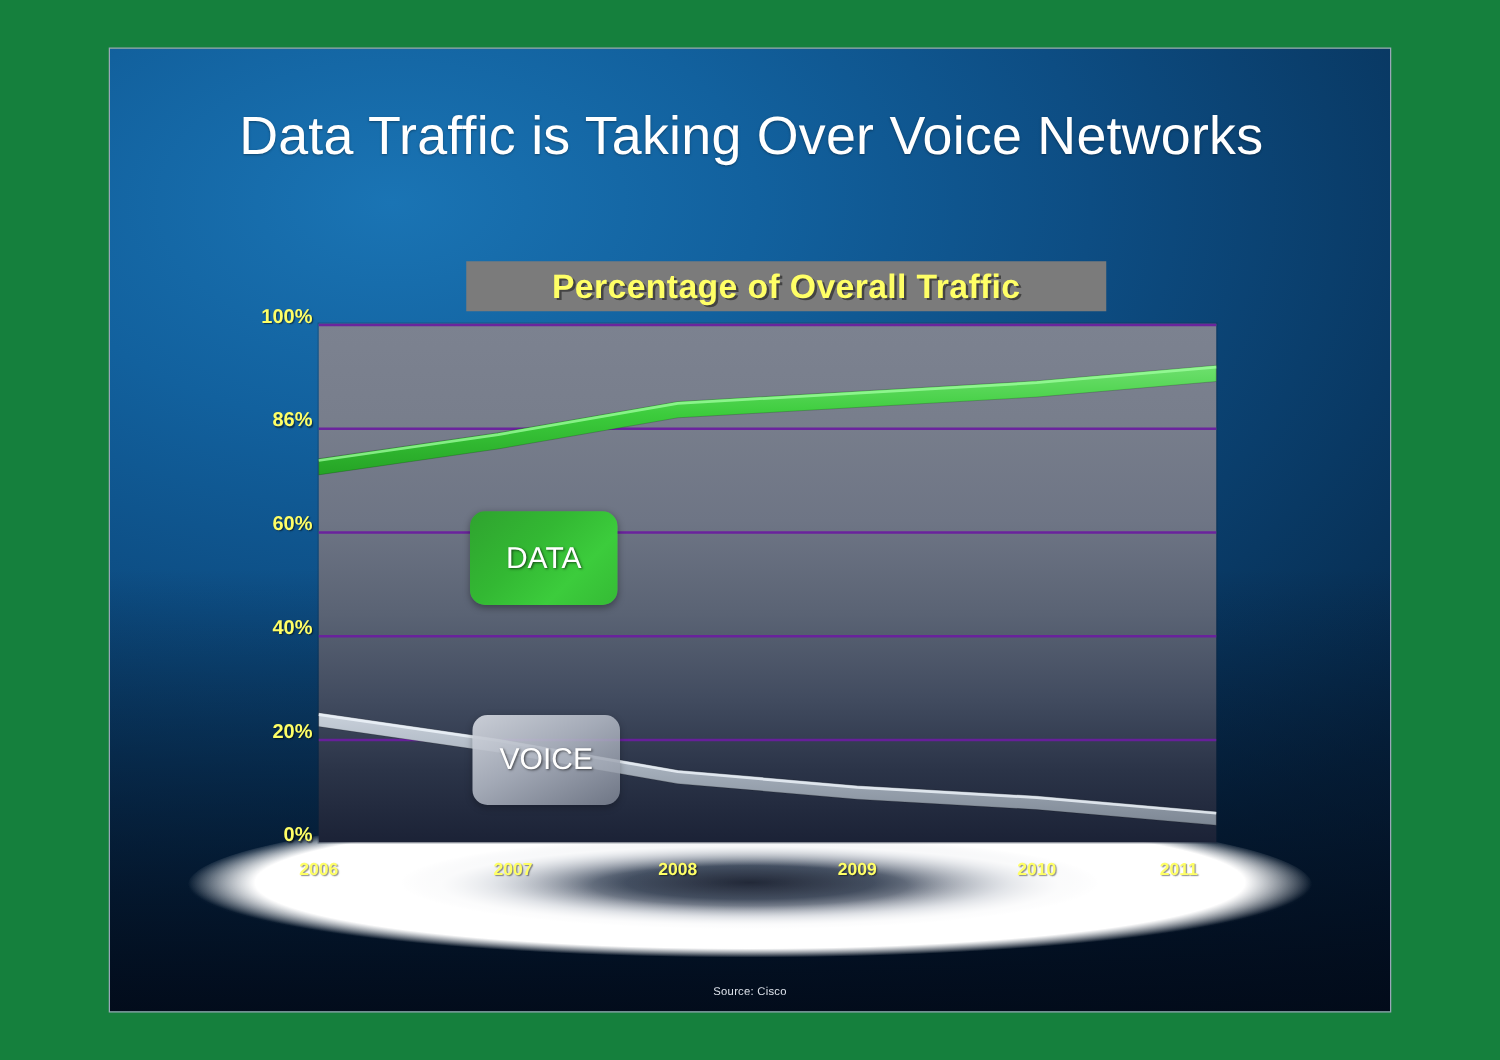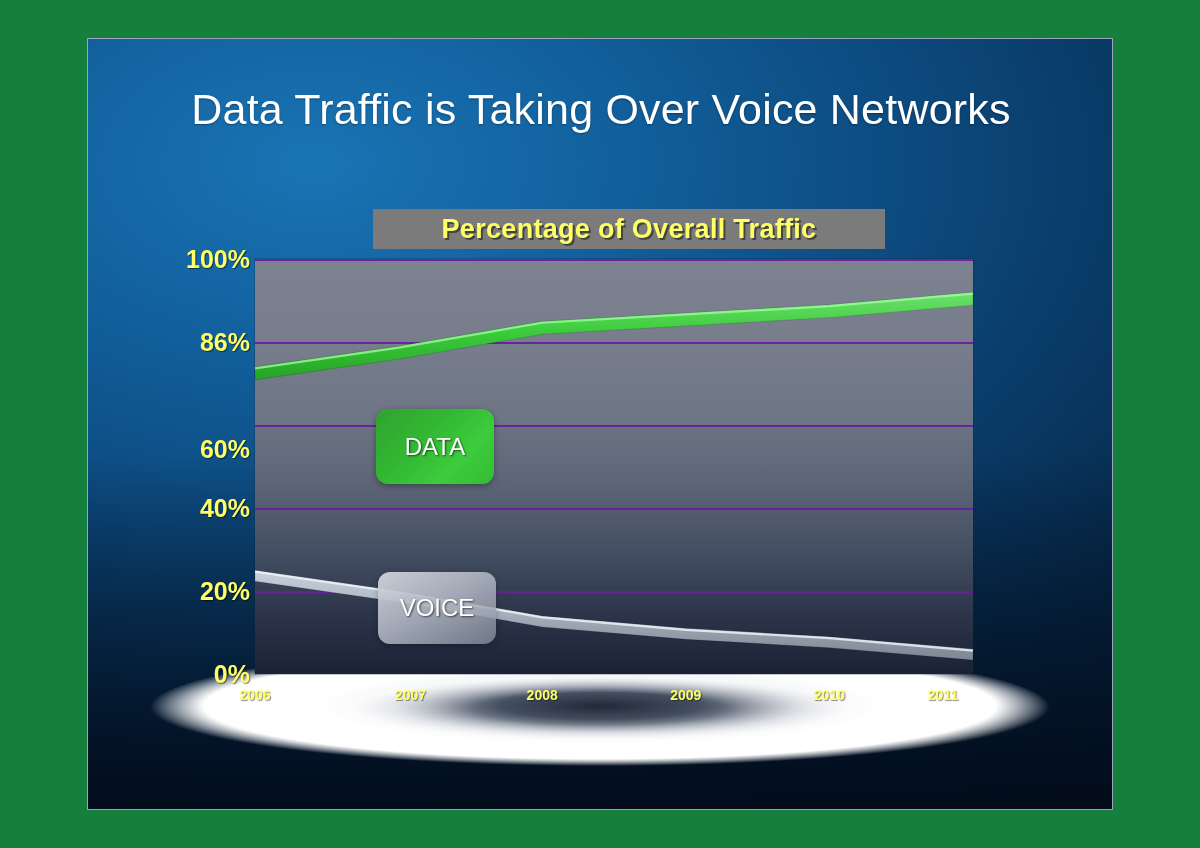--- a/index.html
+++ b/index.html
@@ -138,21 +138,21 @@
     opacity: 0.95;
   }
 
   
   .y-label {
     position: absolute;
     right: 0;
     width: 86px;
     text-align: right;
     color: #ffff66;
-    font-size: 25px;
+    font-size: 16px;
     font-weight: bold;
     z-index: 10;
     text-shadow: 1px 1px 1px rgba(0,0,0,0.5);
   }
   #y-axis {
     position: absolute;
     left: 72px;
     top: 220px;
     width: 90px;
     height: 415px;
@@ -282,28 +282,29 @@
       <span>DATA</span>
     </div>
     <div id="badge-voice" class="series-badge">
       <span>VOICE</span>
     </div>
 
     <div id="y-axis">
         <div class="y-label" style="top: 401px;">0%</div>
         <div class="y-label" style="top: 318px;">20%</div>
         <div class="y-label" style="top: 235px;">40%</div>
-        <div class="y-label" style="top: 152px; margin-top: 24px;">60%</div>
+        <div class="y-label" style="top: 152px;">60%</div>
         <div class="y-label" style="top: 69px;">86%</div>
         <div class="y-label" style="top: -14px;">100%</div>
       </div>
     <div id="x-axis">
         <div class="x-label" style="left: 0px;">2006</div>
         <div class="x-label" style="left: 126px; text-align: right;">2007</div>
         <div class="x-label" style="left: 287.2px;">2008</div>
         <div class="x-label" style="left: 430.8px;">2009</div>
         <div class="x-label" style="left: 574.4px;">2010</div>
         <div class="x-label" style="left: 688px;">2011</div>
       </div>
 
+    <div id="source-note">Source: Cisco</div>
 
   </div>
 </div>
 
 </body></html>

